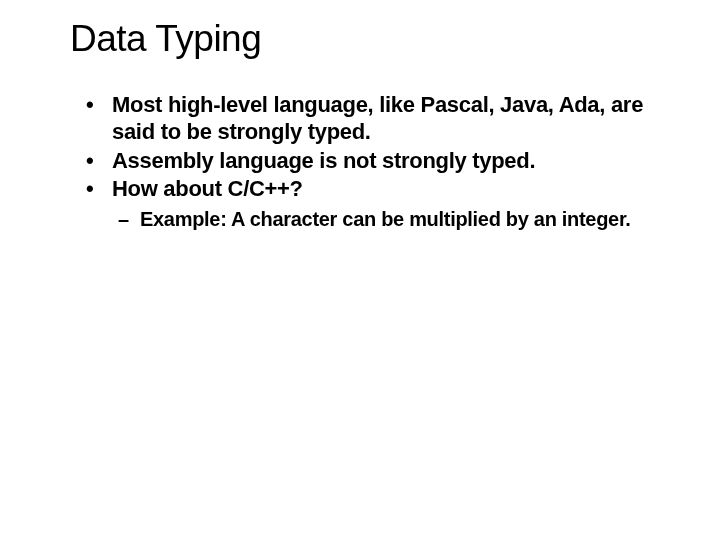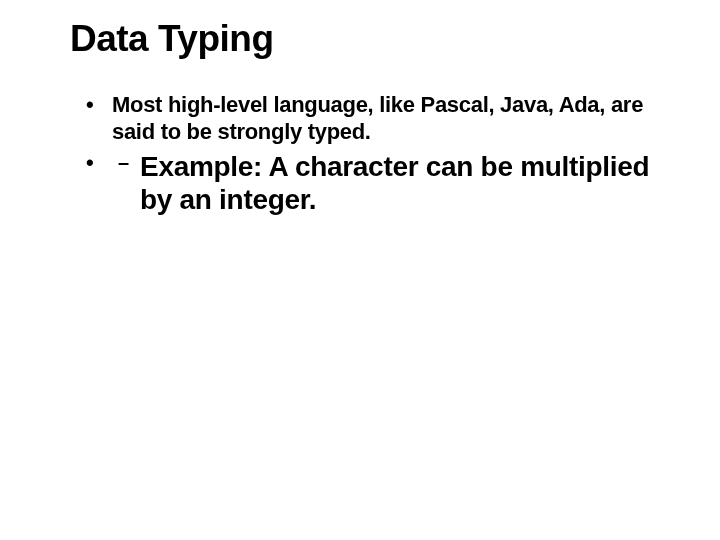--- a/index.html
+++ b/index.html
@@ -13,21 +13,21 @@
       background: #ffffff;
       font-family: Verdana, Geneva, sans-serif;
       color: #000000;
       overflow: hidden;
     }
     .slide {
       padding: 18px 60px 0 70px;
     }
     .title {
       font-size: 37px;
-      font-weight: bold;
+      font-weight: normal;
       margin-bottom: 32px;
       letter-spacing: -0.5px;
     }
     ul.main-list {
       list-style: none;
       padding-left: 42px;
     }
     ul.main-list > li {
       position: relative;
       font-size: 22px;
@@ -44,21 +44,21 @@
       font-size: 22px;
     }
     ul.sub-list {
       list-style: none;
       padding-left: 28px;
       margin-top: 4px;
       margin-bottom: 8px;
     }
     ul.sub-list > li {
       position: relative;
-      font-size: 28px;
+      font-size: 20px;
       line-height: 1.2;
       letter-spacing: -0.3px;
     }
     ul.sub-list > li::before {
       content: "–";
       position: absolute;
       left: -22px;
       top: 0;
       font-size: 20px;
     }
@@ -66,20 +66,24 @@
 </head>
 <body>
 
 <div class="slide">
   <h1 class="title">Data Typing</h1>
   <ul class="main-list">
     <li>
       <span>Most high-level language, like Pascal, Java, Ada, are said to be strongly typed.</span>
     </li>
     <li>
+      <span>Assembly language is not strongly typed.</span>
+    </li>
+    <li>
+      <span>How about C/C++?</span>
       <ul class="sub-list">
         <li>
           <span>Example: A character can be multiplied by an integer.</span>
         </li>
       </ul>
     </li>
   </ul>
 </div>
 
 </body></html>

